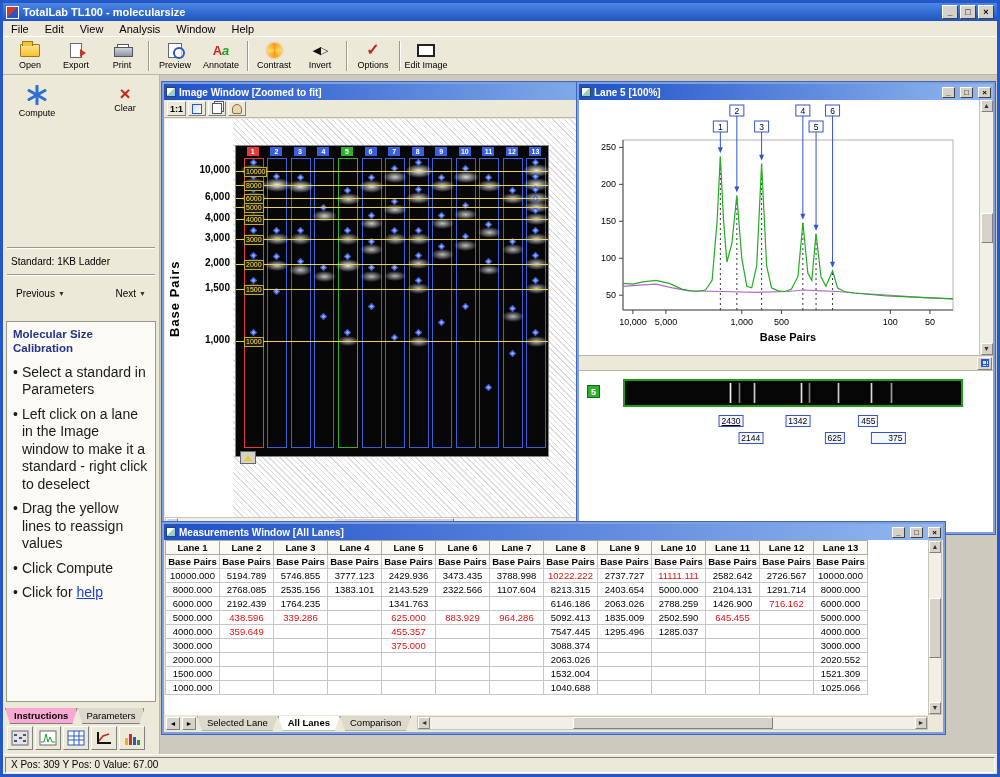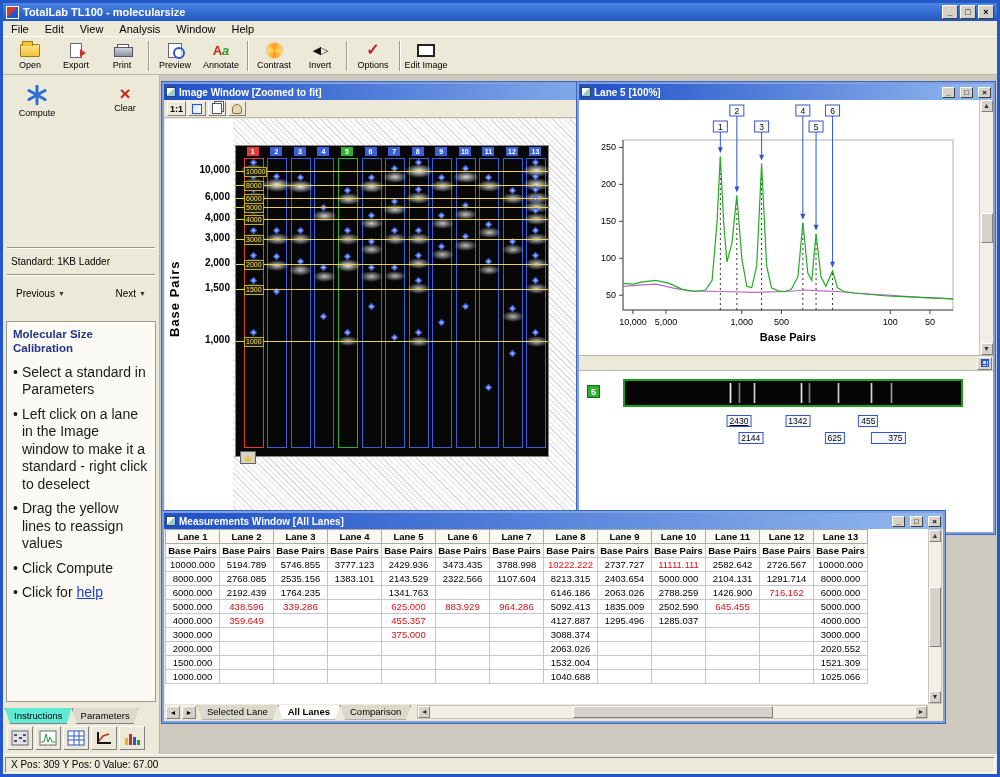--- a/index.html
+++ b/index.html
@@ -52,21 +52,21 @@
   .pn-btn{display:flex;align-items:center;gap:3px;padding:2px 6px;border:1px solid transparent;font-size:10px}
   .caret{font-size:7px;color:#333}
   .instr-panel{position:absolute;left:3px;right:3px;top:246px;bottom:52px;background:#fbfaf4;border:1px solid #9c988c;padding:6px 6px;overflow:hidden}
   .instr-title{color:#23348c;font-weight:bold;font-size:11.5px;margin-bottom:8px;line-height:1.2}
   #bullet-list{list-style:none}
   #bullet-list li{font-size:14px;line-height:1.25;margin-bottom:7px;padding-left:9px;position:relative;color:#1a1a1a}
   #bullet-list li::before{content:"•";position:absolute;left:0;top:0}
   .help-link{color:#1b3fd4;text-decoration:underline;cursor:pointer}
   .side-tabs{position:absolute;left:2px;bottom:30px;height:18px;display:flex;align-items:flex-end}
   .stab{padding:2px 8px 2px;border:1px solid #808080;border-top:none;background:#dcd8cc;font-size:9.5px;clip-path:polygon(0 0,100% 0,calc(100% - 5px) 100%,5px 100%)}
-  .stab.active{background:#5eead4;font-weight:normal}
+  .stab.active{background:#f9a8d4;font-weight:bold}
   .side-icons{position:absolute;left:4px;bottom:2px;height:26px;display:flex;gap:2px}
   .sicon{width:26px;height:24px;background:#ece9d8;border:1px solid;border-color:#fff #808080 #808080 #fff;display:flex;align-items:center;justify-content:center}
 
   
   .cwin{position:absolute;background:#ece9d8;border:2px solid #7f9fdf;box-shadow:0 0 0 1px #3e66ba}
   .ctitle{height:16px;background:linear-gradient(90deg,#1e50c8,#93b9ef);color:#fff;font-weight:bold;font-size:10px;display:flex;align-items:center;padding:0 2px;gap:3px}
   .cticon{width:10px;height:10px;background:linear-gradient(135deg,#fff 50%,#9cc 50%);border:1px solid #345}
   .ctitle .t{flex:1;white-space:nowrap;overflow:hidden}
 
   
@@ -106,21 +106,21 @@
   .grid-btn{width:15px;height:13px;background:#d6d2c9;border:1px solid;border-color:#fff #808080 #808080 #fff;margin-right:1px;display:flex;align-items:center;justify-content:center}
   .grid-ic{width:8px;height:8px;background:linear-gradient(#2a57c8 1px,transparent 1px),linear-gradient(90deg,#2a57c8 1px,transparent 1px),#cfe0ff;background-size:4px 4px;border:1px solid #2a57c8}
   .strip-pane{position:absolute;left:0;right:0;top:287px;bottom:0;background:#fff}
   .strip-badge{position:absolute;left:8px;top:14px;width:13px;height:13px;background:#2fae2f;color:#fff;font-size:9px;font-weight:bold;text-align:center;line-height:13px;border:1px solid #0c700c}
   #strip{position:absolute;left:44px;top:8px;width:340px;height:28px;background:#050505;border:2px solid #18a018}
   .sband{position:absolute;top:2px;bottom:2px;width:3px;background:linear-gradient(90deg,transparent,#fff,transparent)}
   #strip-labels{position:absolute;left:0;top:44px;height:34px;width:100%}
   .slab{position:absolute;transform:translateX(-50%);font-size:8.5px;line-height:10px;border:1px solid #3355cc;background:#f6f8ff;padding:0 2px;white-space:nowrap}
 
   
-  #meas-window{left:2px;top:436px;width:783px;height:212px}
+  #meas-window{left:2px;top:447px;width:783px;height:212px}
   .meas-body{position:absolute;top:16px;left:1px;right:15px;bottom:17px;background:#fff;overflow:hidden}
   .meas-vscroll{position:absolute;top:16px;right:1px;width:14px;bottom:17px;background:#f2f0e6;border:1px solid #c8c4b8;display:flex;flex-direction:column;justify-content:space-between;align-items:center}
   #meas-table{border-collapse:collapse;table-layout:fixed}
   #meas-table th,#meas-table td{width:54px;height:14px;border:1px solid #c6c6c6;font-size:9.5px;text-align:center;padding:0 1px;white-space:nowrap;overflow:hidden}
   #meas-table th{background:#faf9f2;font-weight:bold;border-color:#aaa}
   #meas-table td.unit{font-weight:bold;background:#fdfcf8}
   #meas-table td.red{color:#e01010}
   .meas-tabs{position:absolute;left:1px;bottom:1px;height:16px;right:15px;background:#ece9d8;display:flex;align-items:center}
   .tab-nav{width:14px;height:13px;background:#d6d2c9;border:1px solid;border-color:#fff #808080 #808080 #fff;font-size:7px;line-height:11px;text-align:center;margin:0 1px}
   .mtab{padding:1px 9px 2px;border:1px solid #808080;border-top:none;background:#dcd8cc;font-size:9.5px;clip-path:polygon(0 0,100% 0,calc(100% - 5px) 100%,5px 100%)}
@@ -600,21 +600,21 @@
               <div class="sband" style="left: 104.16px; opacity: 0.95;"></div>
               <div class="sband" style="left: 112.56px; opacity: 0.5;"></div>
               <div class="sband" style="left: 127.68px; opacity: 0.8;"></div>
               <div class="sband" style="left: 174.72px; opacity: 0.9;"></div>
               <div class="sband" style="left: 183.12px; opacity: 0.5;"></div>
               <div class="sband" style="left: 211.68px; opacity: 0.8;"></div>
               <div class="sband" style="left: 245.28px; opacity: 0.85;"></div>
               <div class="sband" style="left: 265.44px; opacity: 0.6;"></div>
             </div>
           <div id="strip-labels">
-              <div class="slab" style="left: 160px; top: 0px; text-decoration: underline;">2430</div>
+              <div class="slab" style="left: 152px; top: 0px; text-decoration: underline;">2430</div>
               <div class="slab" style="left: 218.72px; top: 0px;">1342</div>
               <div class="slab" style="left: 289.28px; top: 0px;">455</div>
               <div class="slab" style="left: 171.68px; top: 17px;">2144</div>
               <div class="slab" style="left: 255.68px; top: 17px;">625</div>
               <div class="slab" style="left: 309.44px; top: 17px; padding-left: 16px;">375</div>
             </div>
         </div>
       </div>
 
       <div class="cwin" id="meas-window">
@@ -719,21 +719,21 @@
                   <td class="">5000.000</td>
                 </tr>
                 <tr>
                   <td class="">4000.000</td>
                   <td class="red">359.649</td>
                   <td class=""></td>
                   <td class=""></td>
                   <td class="red">455.357</td>
                   <td class=""></td>
                   <td class=""></td>
-                  <td class="">4127.887</td>
+                  <td class="">7547.445</td>
                   <td class="">1295.496</td>
                   <td class="">1285.037</td>
                   <td class=""></td>
                   <td class=""></td>
                   <td class="">4000.000</td>
                 </tr>
                 <tr>
                   <td class="">3000.000</td>
                   <td class=""></td>
                   <td class=""></td>

